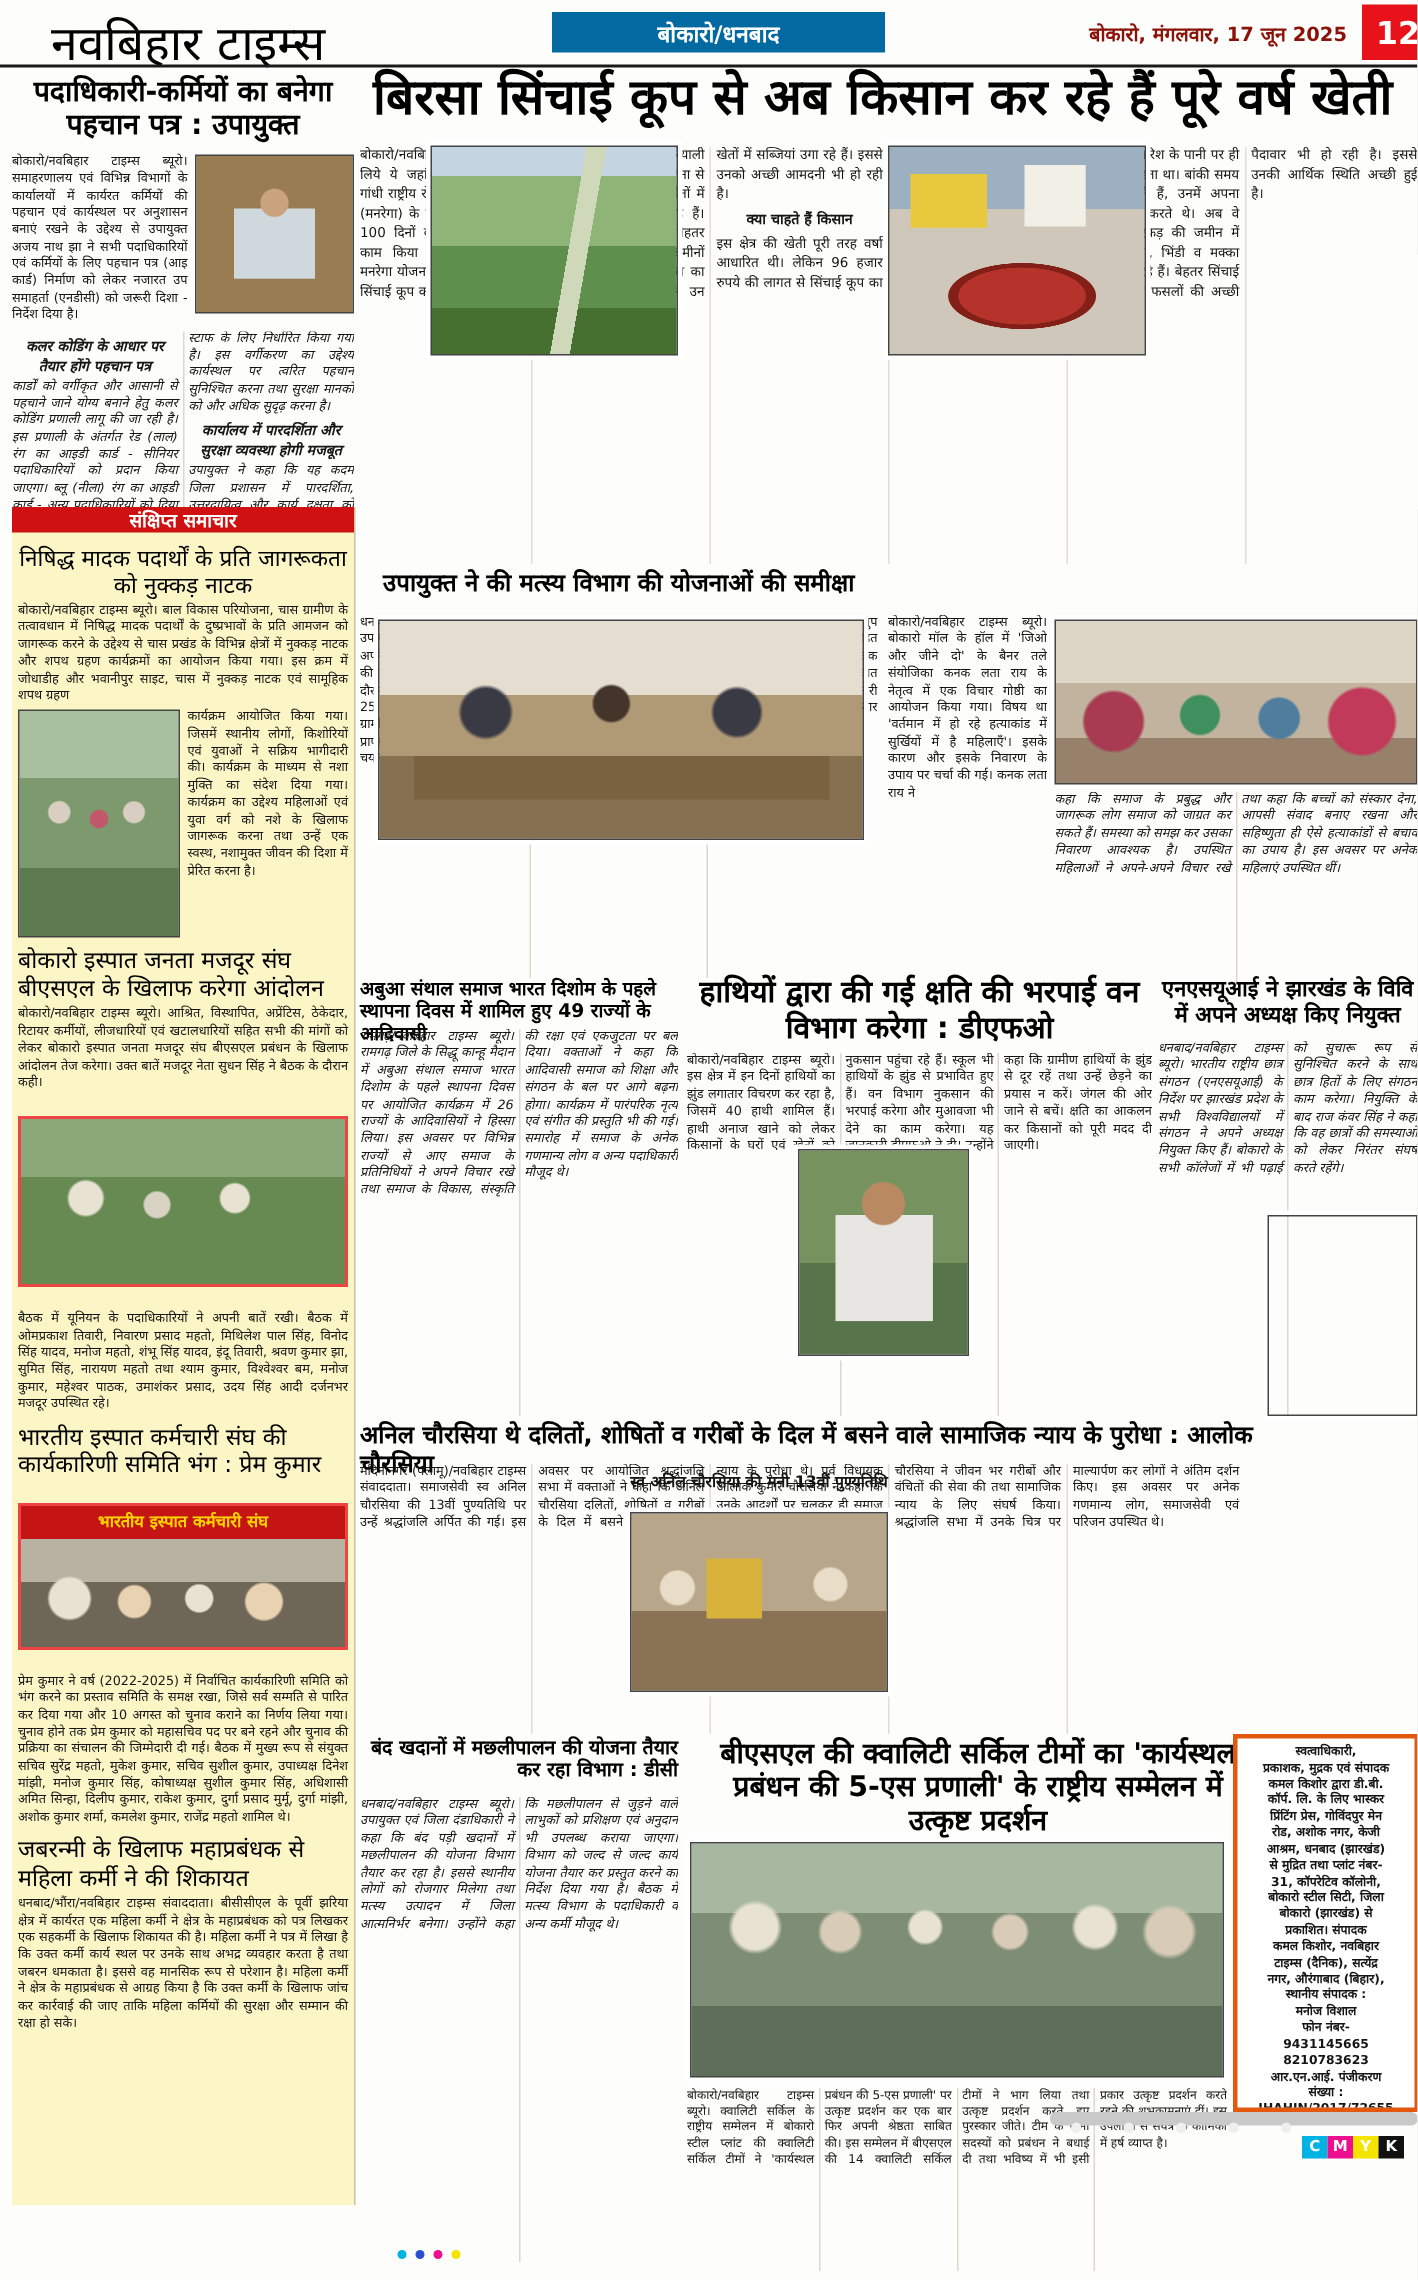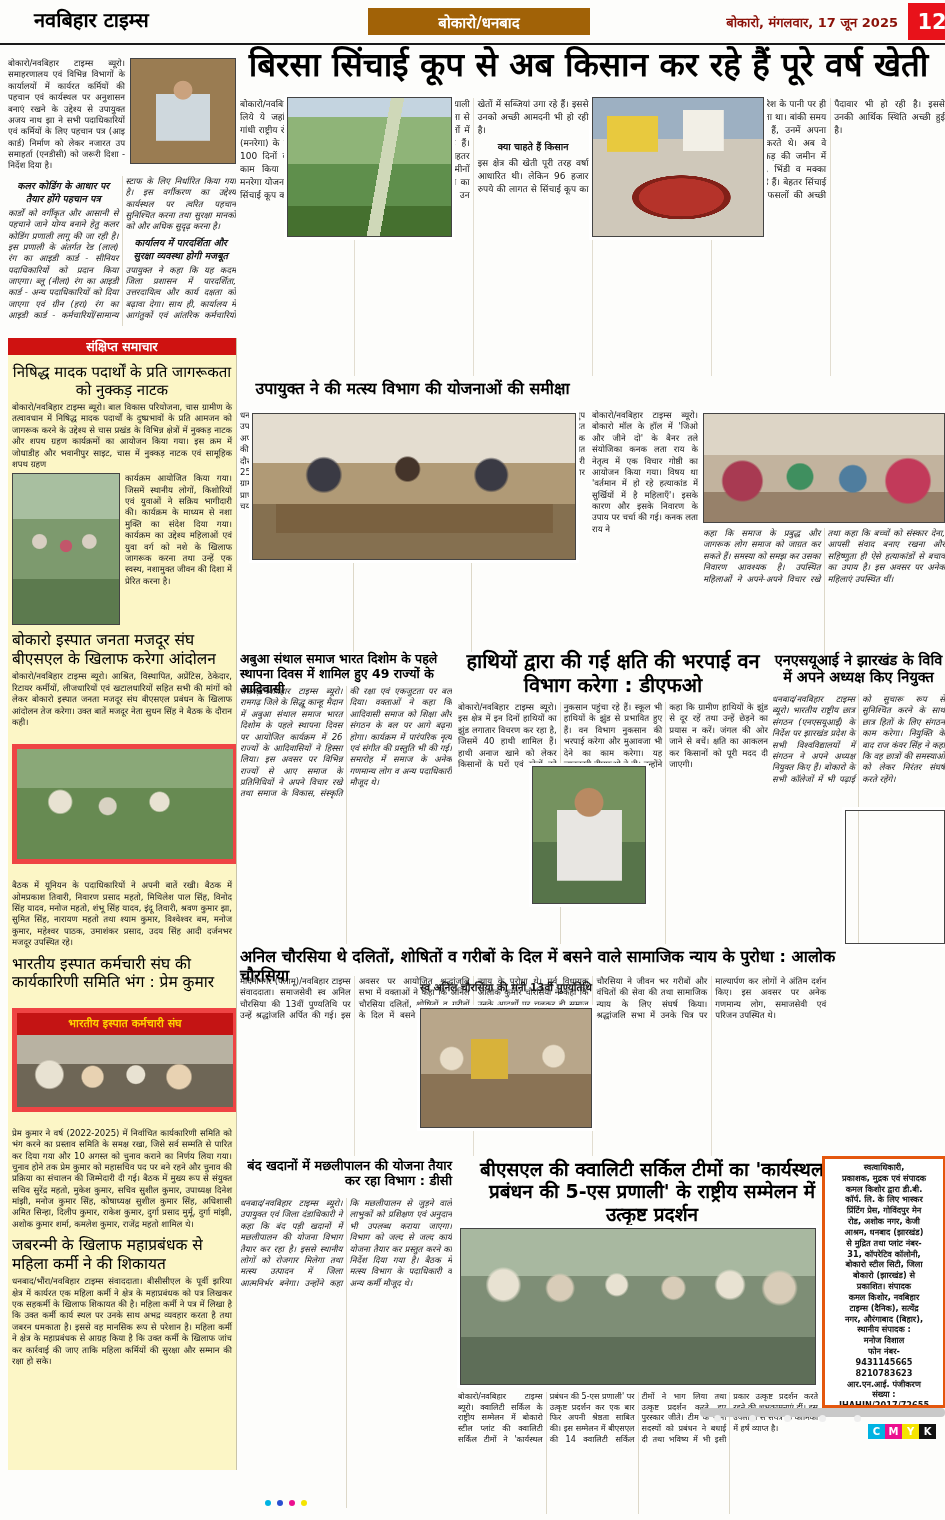--- a/index.html
+++ b/index.html
@@ -1,20 +1,20 @@
 <!DOCTYPE html>
 <html><head>
 <meta charset="utf-8">
 <style>
   html,body{margin:0;padding:0;background:#e9e9e9;}
   .page{position:relative;width:945px;height:1520px;background:#fdfdfb;margin:0 auto;
         font-family:"DejaVu Sans",sans-serif;color:#151515;overflow:hidden;}
   
-  .masthead{position:absolute;left:34px;top:6px;font-size:20px;font-weight:bold;color:#000;}
-  .edition-box{position:absolute;left:368px;top:8px;width:222px;height:27px;background:#a16207;
+  .masthead{position:absolute;left:34px;top:6px;font-size:32px;font-weight:normal;color:#000;}
+  .edition-box{position:absolute;left:368px;top:8px;width:222px;height:27px;background:#0369a1;
                color:#fff;font-weight:bold;font-size:15px;display:flex;align-items:center;justify-content:center;}
   .dateline{position:absolute;left:672px;top:13px;width:226px;text-align:right;color:#8b1209;
             font-weight:bold;font-size:13px;}
   .pagenum{position:absolute;left:908px;top:3px;width:48px;height:37px;background:#e8121a;color:#fff;
            font-weight:bold;font-size:21px;display:flex;align-items:center;justify-content:center;}
   .header-rule{position:absolute;left:0;top:43px;width:945px;height:2px;background:#1a1a1a;}
   
   .hl{font-weight:bold;line-height:1.18;color:#000;}
   .body-txt{font-size:8.5px;line-height:1.34;text-align:justify;color:#141414;}
   .subhead{font-weight:bold;text-align:center;font-size:9.5px;margin:3px 0;}
@@ -28,21 +28,21 @@
   .leftcol{position:absolute;left:8px;top:50px;width:228px;}
   .l1-head{font-size:19px;text-align:center;}
   .l1-row{display:flex;gap:5px;margin-top:8px;}
   .brief-banner{background:#cf1211;color:#fff;font-weight:bold;font-size:12.5px;text-align:center;
                 height:17px;line-height:17px;}
   .yellowbox{position:absolute;left:8px;top:338px;width:228px;height:1132px;background:#fcf6c6;
              border-right:1px solid #c9c4a8;overflow:hidden;}
   .ybx-inner{padding:2px 4px;}
   .lhead{font-size:15.5px;font-weight:normal;line-height:1.2;margin:6px 0 3px 0;color:#000;}
   .lhead-c{text-align:center;}
-  .lphoto{position:relative;border:5px solid #ef4444;margin:16px 0;}
+  .lphoto{position:relative;border:2px solid #ef4444;margin:16px 0;}
   
   .biks-strip{background:#c41414;color:#ffd400;font-weight:bold;font-size:11px;text-align:center;
               height:22px;line-height:22px;}
   .biks-body{height:72px;background:
       radial-gradient(circle at 15% 55%, #e8e2d2 0 7%, transparent 8%),
       radial-gradient(circle at 35% 58%, #e8d2b2 0 7%, transparent 8%),
       radial-gradient(circle at 55% 55%, #e8e2d2 0 7%, transparent 8%),
       radial-gradient(circle at 75% 58%, #e8d2b2 0 7%, transparent 8%),
       linear-gradient(180deg,#b8b2a2 0 40%,#6e6656 40% 100%);}
   
@@ -132,20 +132,21 @@
 
 <div class="page">
 
   <div class="masthead">नवबिहार टाइम्स</div>
   <div class="edition-box">बोकारो/धनबाद</div>
   <div class="dateline">बोकारो, मंगलवार, 17 जून 2025</div>
   <div class="pagenum">12</div>
   <div class="header-rule"></div>
 
   <div class="leftcol">
+    <div class="hl l1-head">पदाधिकारी-कर्मियों का बनेगा पहचान पत्र : उपायुक्त</div>
     <div class="l1-row">
       <div class="body-txt" style="flex:1">बोकारो/नवबिहार टाइम्स ब्यूरो। समाहरणालय एवं विभिन्न विभागों के कार्यालयों में कार्यरत कर्मियों की पहचान एवं कार्यस्थल पर अनुशासन बनाएं रखने के उद्देश्य से उपायुक्त अजय नाथ झा ने सभी पदाधिकारियों एवं कर्मियों के लिए पहचान पत्र (आइ कार्ड) निर्माण को लेकर नजारत उप समाहर्ता (एनडीसी) को जरूरी दिशा - निर्देश दिया है।</div>
       <div class="ph-dc" style="width:104px;height:104px;border:1px solid #444;flex:none"></div>
     </div>
     <div class="cols2" style="margin-top:4px;height:150px;overflow:hidden">
       <div class="subhead">कलर कोडिंग के आधार पर तैयार होंगे पहचान पत्र</div>
       <div class="body-txt">कार्डों को वर्गीकृत और आसानी से पहचाने जाने योग्य बनाने हेतु कलर कोडिंग प्रणाली लागू की जा रही है। इस प्रणाली के अंतर्गत रेड (लाल) रंग का आइडी कार्ड - सीनियर पदाधिकारियों को प्रदान किया जाएगा। ब्लू (नीला) रंग का आइडी कार्ड - अन्य पदाधिकारियों को दिया जाएगा एवं ग्रीन (हरा) रंग का आइडी कार्ड - कर्मचारियों/सामान्य स्टाफ के लिए निर्धारित किया गया है। इस वर्गीकरण का उद्देश्य कार्यस्थल पर त्वरित पहचान सुनिश्चित करना तथा सुरक्षा मानकों को और अधिक सुदृढ़ करना है।</div>
       <div class="subhead">कार्यालय में पारदर्शिता और सुरक्षा व्यवस्था होगी मजबूत</div>
       <div class="body-txt">उपायुक्त ने कहा कि यह कदम जिला प्रशासन में पारदर्शिता, उत्तरदायित्व और कार्य दक्षता को बढ़ावा देगा। साथ ही, कार्यालय में आगंतुकों एवं आंतरिक कर्मचारियों के बीच स्पष्ट पहचान प्रणाली लागू होने से सुरक्षा व्यवस्था को भी मजबूती मिलेगी।</div>
     </div>

